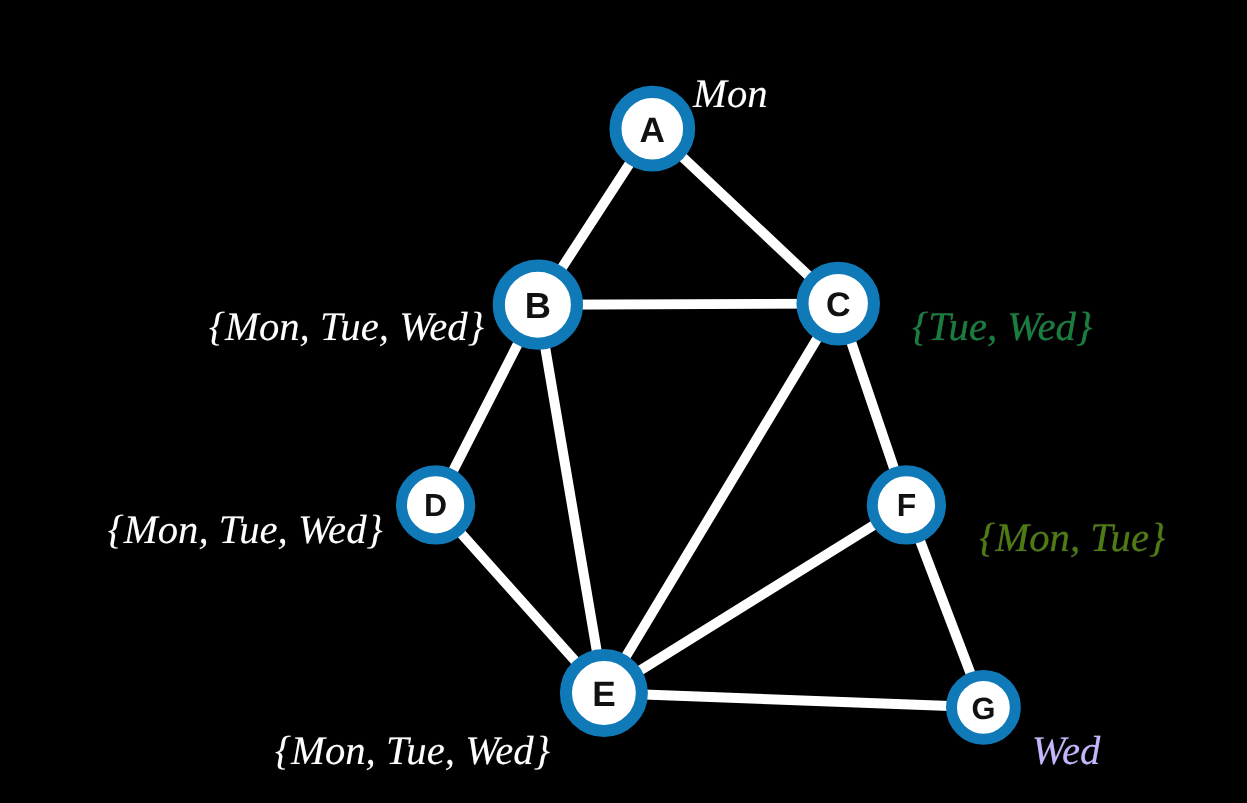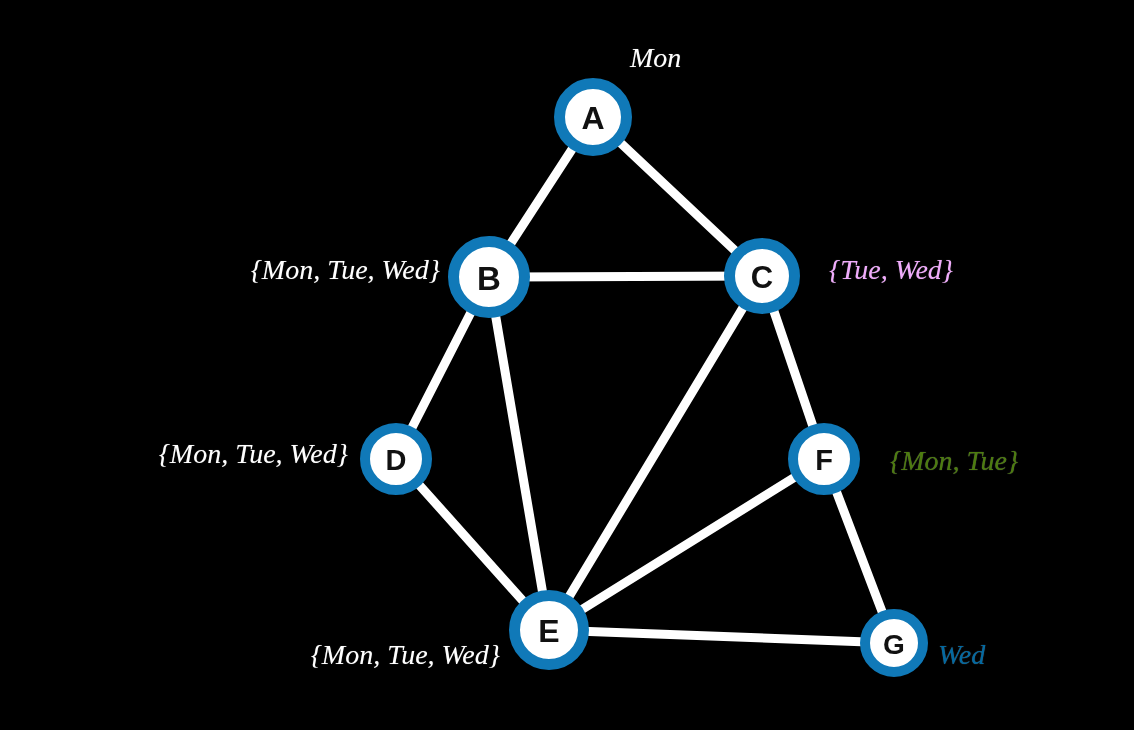--- a/index.html
+++ b/index.html
@@ -42,24 +42,25 @@
     fill: #111111;
     text-anchor: middle;
     dominant-baseline: central;
     letter-spacing: 0px;
   }
   .domain-label {
     position: absolute;
     color: #ffffff;
     font-family: "Liberation Serif", "DejaVu Serif", serif;
     font-style: italic;
-    font-size: 28px;
+    font-size: 37px;
     line-height: 1;
     white-space: nowrap;
     text-shadow: 0 0 1px rgba(255,255,255,0.35);
+    margin-top: 28px;
   }
   .label-right { transform: translate(0, -50%); }
   .label-left  { transform: translate(-100%, -50%); }
 </style>
 </head>
 <body>
 
 <div id="graph-stage">
   <svg id="graph-svg" viewBox="0 0 1134 730">
     <g id="edge-layer">
@@ -102,19 +103,19 @@
         </g>
         <g>
           <circle class="node-ring" cx="894" cy="643" r="29" fill="#ffffff" stroke="#1079b8" stroke-width="10"></circle>
           <text class="node-letter" x="894" y="644" font-size="28" fill="#111111">G</text>
         </g>
       </g>
   </svg>
   <div id="label-layer">
       <div class="domain-label label-right" style="left: 630px; top: 58px; color: rgb(255, 255, 255);">Mon</div>
       <div class="domain-label label-left" style="left: 440px; top: 270px; color: rgb(255, 255, 255);">{Mon, Tue, Wed}</div>
-      <div class="domain-label label-right" style="left: 829px; top: 270px; color: #f0abfc;">{Tue, Wed}</div>
+      <div class="domain-label label-right" style="left: 829px; top: 270px; color: #15803d;">{Tue, Wed}</div>
       <div class="domain-label label-left" style="left: 348px; top: 454px; color: rgb(255, 255, 255);">{Mon, Tue, Wed}</div>
       <div class="domain-label label-left" style="left: 500px; top: 655px; color: rgb(255, 255, 255);">{Mon, Tue, Wed}</div>
       <div class="domain-label label-right" style="left: 890px; top: 461px; color: #4d7c0f;">{Mon, Tue}</div>
-      <div class="domain-label label-right" style="left: 938px; top: 655px; color: #0369a1;">Wed</div>
+      <div class="domain-label label-right" style="left: 938px; top: 655px; color: #c4b5fd;">Wed</div>
     </div>
 </div>
 
 </body></html>

